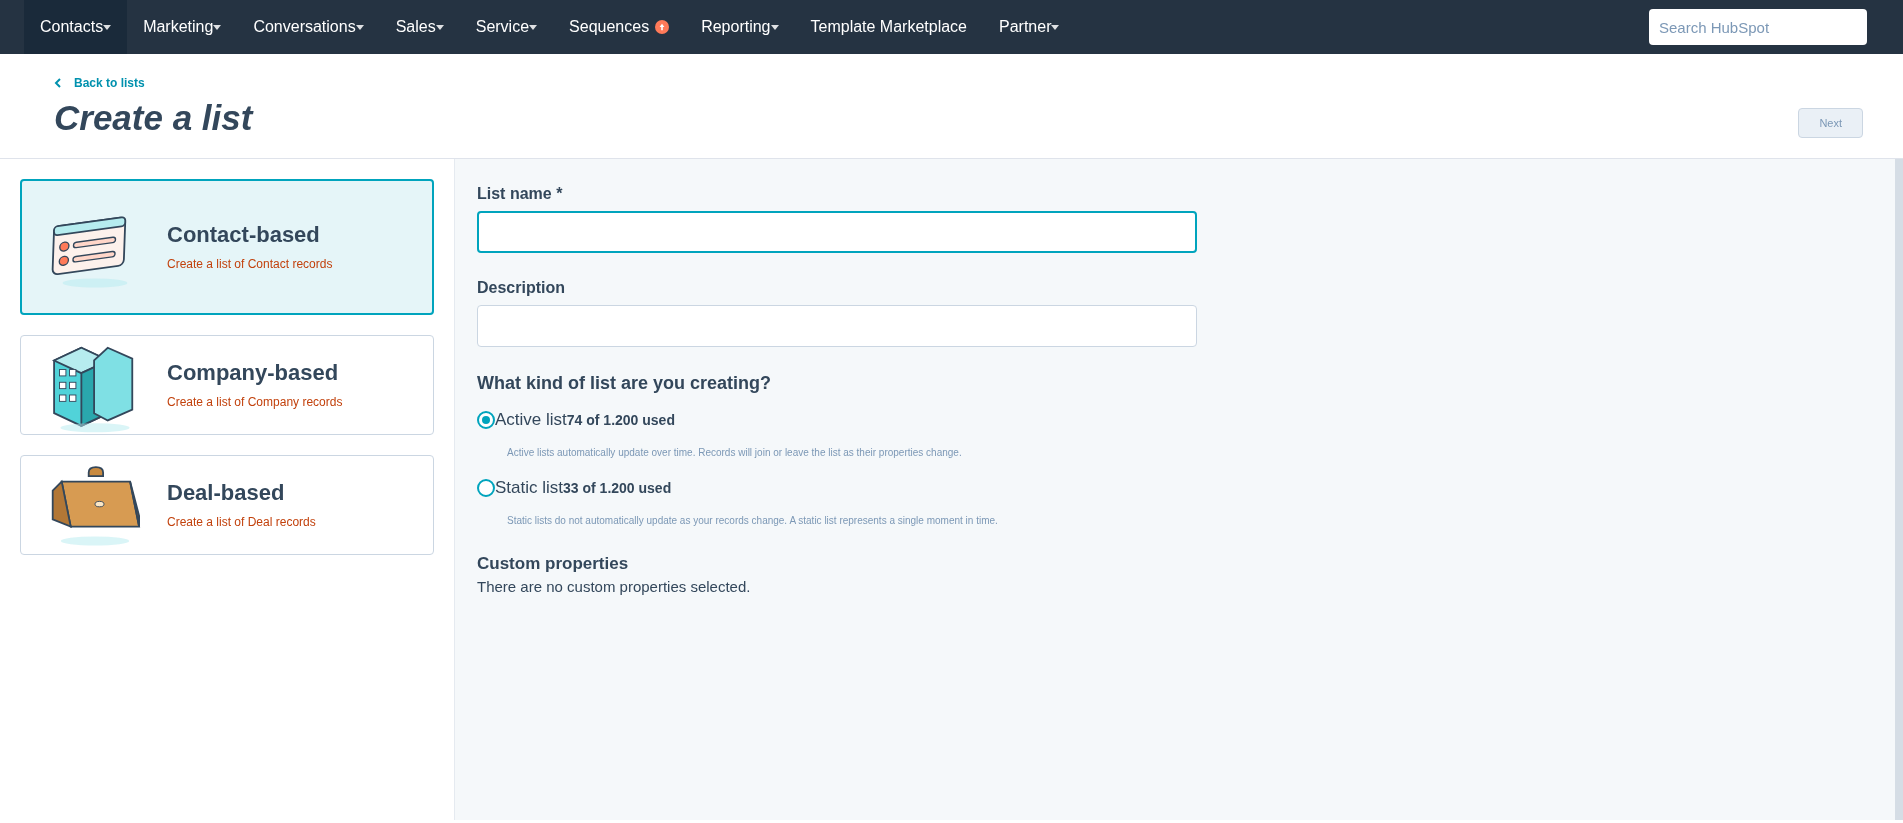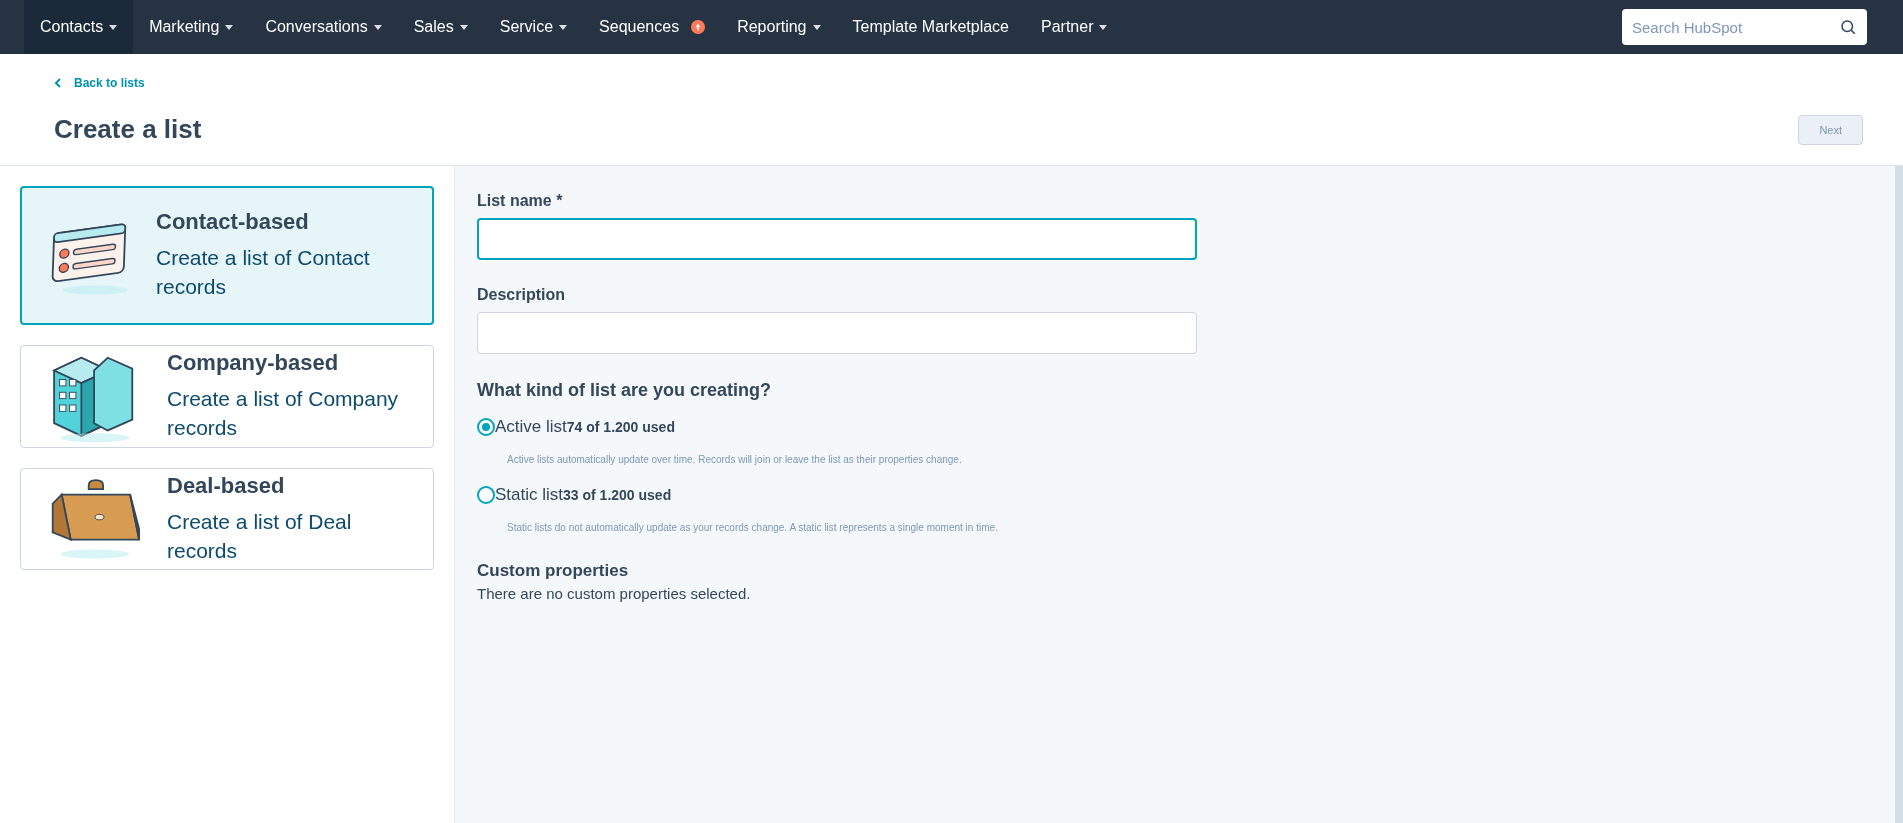--- a/index.html
+++ b/index.html
@@ -2,50 +2,50 @@
 <html><head>
 <meta charset="utf-8">
 <style>
   * { box-sizing: border-box; margin: 0; padding: 0; }
   html, body { width: 100%; height: 100%; font-family: "Segoe UI", "Helvetica Neue", Arial, sans-serif; color: #33475b; background:#fff; }
   body { overflow-x:hidden; }
 
   
   .topnav { background:#2d3e50; background:#253342; height:54px; display:flex; align-items:stretch; padding:0 16px 0 0; }
   .nav-left { display:flex; align-items:stretch; flex:1; padding-left:24px; }
-  .nav-item { display:flex; align-items:center; color:#fff; padding:0 16px; font-size:16px; cursor:pointer; font-weight:500; position:relative; gap:6px; }
+  .nav-item { display:flex; align-items:center; color:#fff; padding:0 16px; font-size:16px; cursor:pointer; font-weight:500; position:relative; }
   .nav-item.active { background:#1a2a3a; }
   .caret { width:0; height:0; border-left:4px solid transparent; border-right:4px solid transparent; border-top:5px solid #fff; opacity:.85; }
   .badge-up { width:14px; height:14px; background:#ff7a59; border-radius:50%; display:inline-flex; align-items:center; justify-content:center; margin-left:6px; }
   .badge-up svg { width:8px; height:8px; fill:#fff; }
   .nav-right { display:flex; align-items:center; padding:8px 20px; }
-  .search-box { background:#fff; border-radius:4px; width:245px; height:36px; display:flex; align-items:center; padding:0 10px; }
+  .search-box { background:#fff; border-radius:4px; width:218px; height:36px; display:flex; align-items:center; padding:0 10px; }
   .search-box input { border:none; outline:none; flex:1; font-size:15px; color:#33475b; }
   .search-box input::placeholder { color:#7c98b6; }
   .search-box svg { width:18px; height:18px; stroke:#33475b; }
 
   
   .page-header { padding:22px 40px 20px 54px; border-bottom:1px solid #dfe3eb; display:flex; justify-content:space-between; align-items:flex-end; }
   .back-link { display:flex; align-items:center; gap:10px; color:#0091ae; font-weight:600; font-size:12px; cursor:pointer; }
   .back-link svg { width:10px; height:10px; }
-  .page-title { font-size:26px; font-weight:700; color:#33475b; margin-top:24px; }
+  .page-title { font-size:35px; font-weight:700; color:#33475b; margin-top:8px;font-style:italic; }
   .next-btn { background:#eaf0f6; color:#7c98b6; border:1px solid #cbd6e2; padding:8px 20px; border-radius:4px; font-size:11px; font-weight:500; cursor:default; }
 
   
   .main { display:flex; height:calc(100% - 54px - 108px); }
   .left-col { width:455px; padding:20px; border-right:1px solid #e5eaf0; background:#fff; display:flex; flex-direction:column; gap:20px; }
   .right-col { flex:1; background:#f5f8fa; padding:26px 22px 26px 22px; overflow-y:auto; position:relative; }
   .right-col::after { content:""; position:absolute; top:0; right:0; bottom:0; width:8px; background:#d5dde5; }
 
   .card { border:1px solid #cbd6e2; border-radius:4px; padding:4px 24px; display:flex; gap:22px; cursor:pointer; }
-  .card.selected { background:#e5f5f8; border:2px solid #00a4bd; padding:21px 23px;gap:11px; }
+  .card.selected { background:#e5f5f8; border:2px solid #00a4bd; padding:21px 23px; }
   .card-icon { width:100px; height:90px; flex-shrink:0; display:flex; align-items:center; justify-content:center; }
   .card-body { display:flex; flex-direction:column; justify-content:center; gap:8px; }
   .card-title { font-size:22px; font-weight:700; color:#33475b; }
-  .card-desc { font-size:21px; color:#0c4a6e; line-height:1.4; }
+  .card-desc { font-size:12px; color:#c2410c; line-height:1.4; }
 
   .field-label { font-size:16px; font-weight:600; color:#33475b; margin-bottom:8px; display:block; }
   .req { font-weight:600; }
   .text-input { width:720px; max-width:100%; height:42px; border:2px solid #00a4bd; border-radius:4px; background:#fff; padding:0 12px; font-size:15px; outline:none; }
   .text-input.desc { border:1px solid #cbd6e2; }
   .section { margin-bottom:26px; }
   .kind-heading { font-size:18px; font-weight:700; margin-bottom:16px; }
 
   .radio-row { display:flex; align-items:center; gap:0; margin-bottom:4px; }
   .radio { width:18px; height:18px; border-radius:50%; border:2px solid #00a4bd; display:inline-flex; align-items:center; justify-content:center; flex-shrink:0; background:#fff; }

